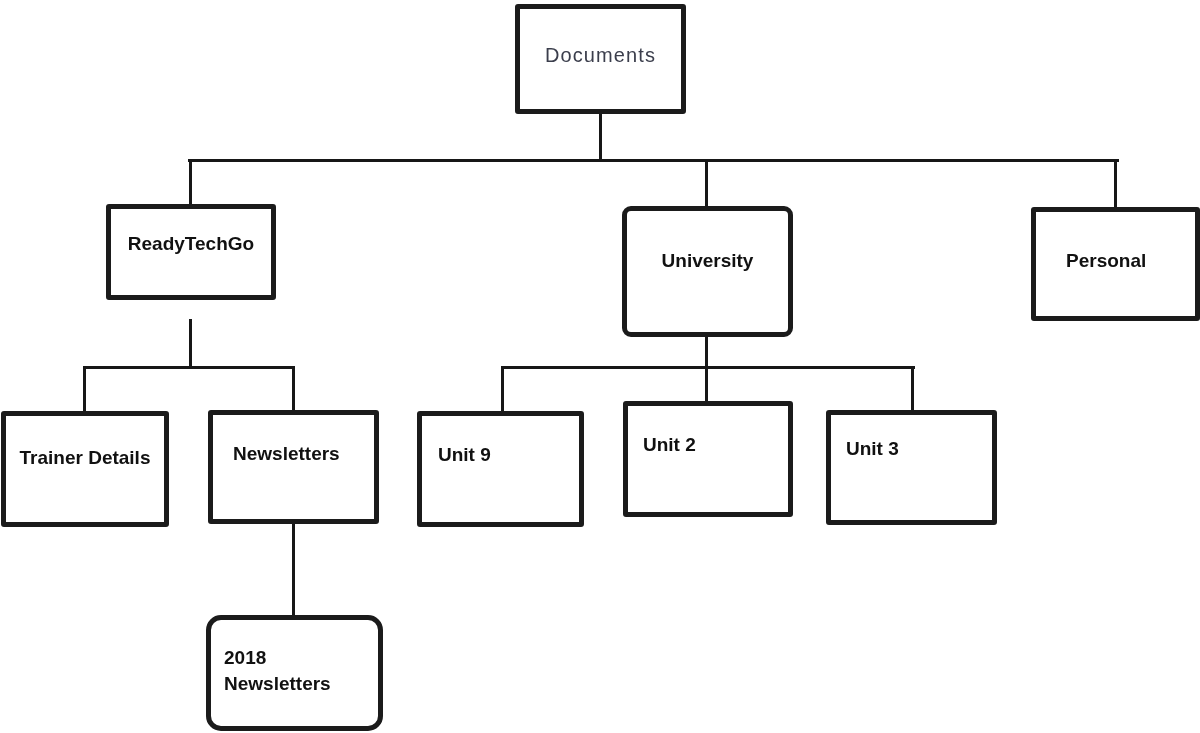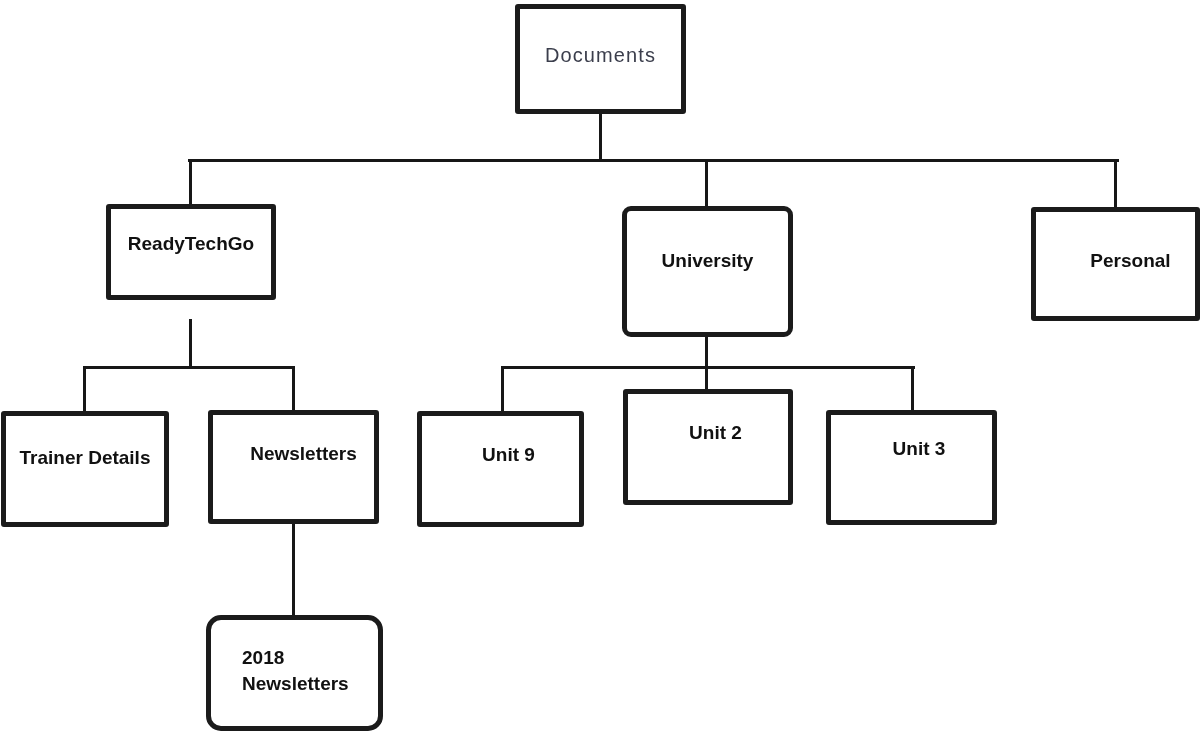--- a/index.html
+++ b/index.html
@@ -27,21 +27,21 @@
     align-items:center;
     justify-content:center;
   }
   .node .label{
     font-weight:bold;
     font-size:19px;
     color:var(--label-text);
     line-height:1.3;
     white-space:nowrap;
   }
-  .node.align-left{justify-content:center;}
+  .node.align-left{justify-content:flex-start;}
   .line{position:absolute;background:var(--connector);}
 
   
   .n-documents{left:515px;top:4px;width:171px;height:110px;}
   .n-documents .label{
     transform:translateY(-4px);
     font-weight:normal;
     font-size:20px;
     letter-spacing:1.1px;
     color:var(--documents-text);
@@ -51,21 +51,21 @@
   .n-university{left:622px;top:206px;width:171px;height:131px;border-radius:9px;}
   .n-university .label{transform:translateY(-10px);}
   .n-personal{left:1031px;top:207px;width:169px;height:114px;padding-left:30px;}
   .n-personal .label{transform:translateY(-3px);}
   .n-trainer-details{left:1px;top:411px;width:168px;height:116px;}
   .n-trainer-details .label{transform:translateY(-11px);}
   .n-newsletters{left:208px;top:410px;width:171px;height:114px;padding-left:20px;}
   .n-newsletters .label{transform:translateY(-13px);}
   .n-unit1{left:417px;top:411px;width:167px;height:116px;padding-left:16px;}
   .n-unit1 .label{transform:translateY(-14px);}
-  .n-unit2{left:623px;top:389px;width:170px;height:116px;padding-left:15px;}
+  .n-unit2{left:623px;top:401px;width:170px;height:116px;padding-left:15px;}
   .n-unit2 .label{transform:translateY(-14px);}
   .n-unit3{left:826px;top:410px;width:171px;height:115px;padding-left:15px;}
   .n-unit3 .label{transform:translateY(-18px);}
   .n-newsletters-2018{left:206px;top:615px;width:177px;height:116px;padding-left:13px;border-radius:15px;}
   .n-newsletters-2018 .label{
     transform:translateY(-2px);
     white-space:normal;
     width:118px;
     line-height:26px;
   }

